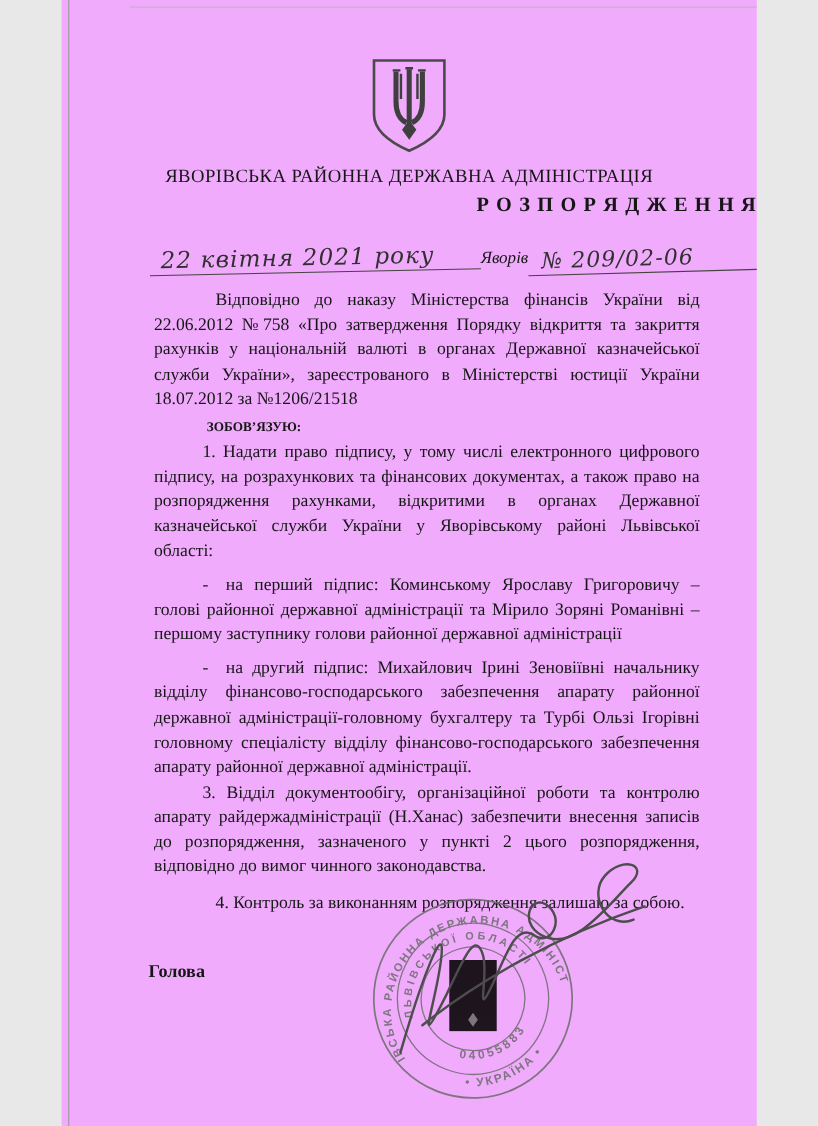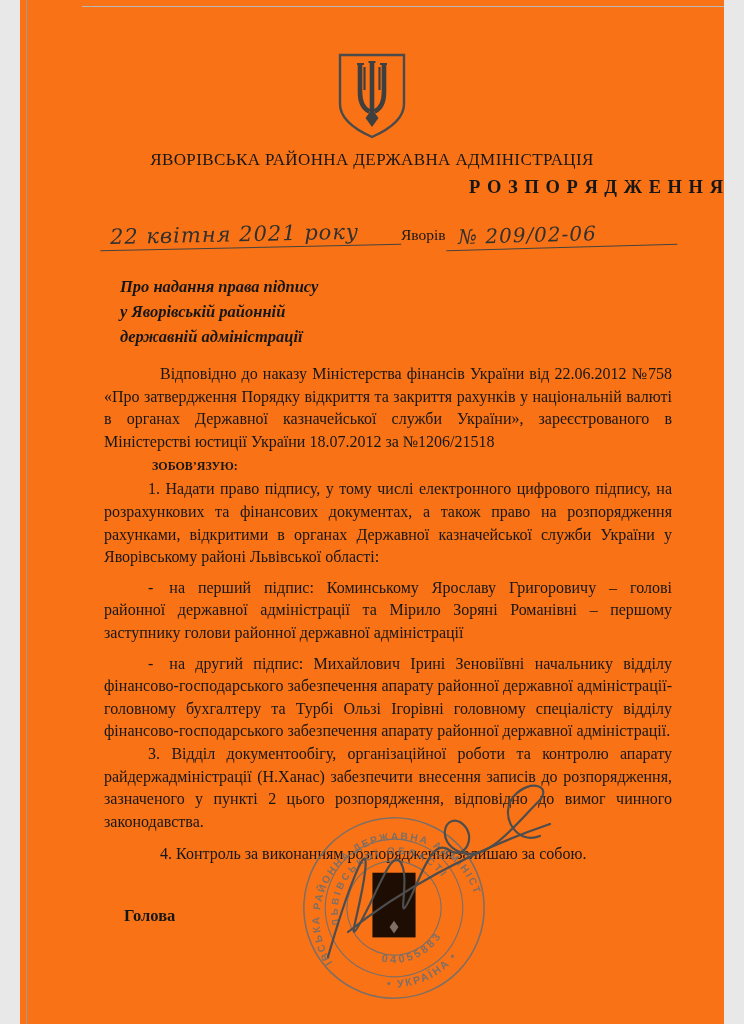--- a/index.html
+++ b/index.html
@@ -1,20 +1,20 @@
 <!DOCTYPE html>
 <html><head>
 <meta charset="utf-8">
 <style>
   html,body{margin:0;padding:0;background:#e8e8e8;}
   .page{
     position:relative;
-    width:704px;height:1024px;
+    width:632px;height:1024px;
     margin:0 auto;
-    background:#f97316;
+    background:#f0abfc;
     overflow:hidden;
     font-family:"Liberation Serif", serif;
     color:#161616;
   }
   
   .scan-edge-left{position:absolute;left:6px;top:0;width:1px;height:1024px;background:#9a9a9a;}
   .scan-edge-top{position:absolute;left:62px;top:6px;width:682px;height:1px;background:#b9b9b9;}
 
   .emblem{display:block;margin:52px auto 0;}
 
@@ -37,21 +37,21 @@
     color:#30302f;
   }
   .date-field{
     flex:0 0 285px;
     font-size:21px;letter-spacing:1px;
     border-bottom:1.4px solid #44433f;
     transform:rotate(-1.2deg);
     padding:0 6px 1px 10px;
   }
   .place-label{
-    flex:1;text-align:right;font-size:15.5px;padding-bottom:4px;
+    flex:1;text-align:right;font-size:15.5px;padding-bottom:4px;font-style:italic;
   }
   .number-field{
     flex:0 0 215px;
     font-size:20px;letter-spacing:1px;
     border-bottom:1.4px solid #44433f;
     transform:rotate(-1.6deg);
     padding:0 4px 1px 12px;
   }
 
   .subject{margin:26px 0 0 100px;font-weight:700;font-style:italic;
@@ -65,21 +65,21 @@
   .indent{text-indent:56px;}
   .indent-sm{text-indent:44px;}
   .obligation{
     margin:1px 0 0 132px;
     font-weight:700;font-size:12px;line-height:24px;
   }
   .gap8{margin-top:8px;} .gap10{margin-top:10px;} .gap14{margin-top:14px;}
 
   .sig-row{
     display:flex;justify-content:space-between;align-items:flex-end;
-    margin:40px 52px 0 104px;
+    margin:40px 52px 0 79px;
   }
   .signer-title{font-size:16.5px;font-weight:600;}
   .signer-name{font-size:17px;font-weight:700;letter-spacing:.4px;}
 
   .stamp{position:absolute;left:276px;top:810px;width:196px;height:196px;opacity:.88;}
   .signature-svg{position:absolute;left:268px;top:772px;width:310px;height:210px;}
 </style>
 </head>
 <body>
 
@@ -106,25 +106,20 @@
   <div class="org-name">ЯВОРІВСЬКА РАЙОННА ДЕРЖАВНА АДМІНІСТРАЦІЯ</div>
 
   <div class="doc-type">Р О З П О Р Я Д Ж Е Н Н Я</div>
 
   <div class="ref-row">
     <div class="hand date-field">22 квітня 2021 року</div>
     <div class="place-label">Яворів</div>
     <div class="hand number-field">№ 209/02-06</div>
   </div>
 
-  <div class="subject">
-    <div>Про надання права підпису</div>
-    <div>у Яворівській районній</div>
-    <div>державній адміністрації</div>
-  </div>
 
   <p class="para indent gap14">Відповідно до наказу Міністерства фінансів України від 22.06.2012 №758 «Про затвердження Порядку відкриття та закриття рахунків у національній валюті в органах Державної казначейської служби України», зареєстрованого в Міністерстві юстиції України 18.07.2012 за №1206/21518</p>
 
   <div class="obligation">ЗОБОВ’ЯЗУЮ:</div>
 
   <p class="para indent-sm">1. Надати право підпису, у тому числі електронного цифрового підпису, на розрахункових та фінансових документах, а також право на розпорядження рахунками, відкритими в органах Державної казначейської служби України у Яворівському районі Львівської області:</p>
 
   <p class="para indent-sm gap8">-  на перший підпис: Коминському Ярославу Григоровичу – голові районної державної адміністрації та Мірило Зоряні Романівні – першому заступнику голови районної державної адміністрації</p>
 
   <p class="para indent-sm gap8">-  на другий підпис: Михайлович Ірині Зеновіївні начальнику відділу фінансово-господарського забезпечення апарату районної державної адміністрації-головному бухгалтеру та Турбі Ользі Ігорівні головному спеціалісту відділу фінансово-господарського забезпечення апарату районної державної адміністрації.</p>

